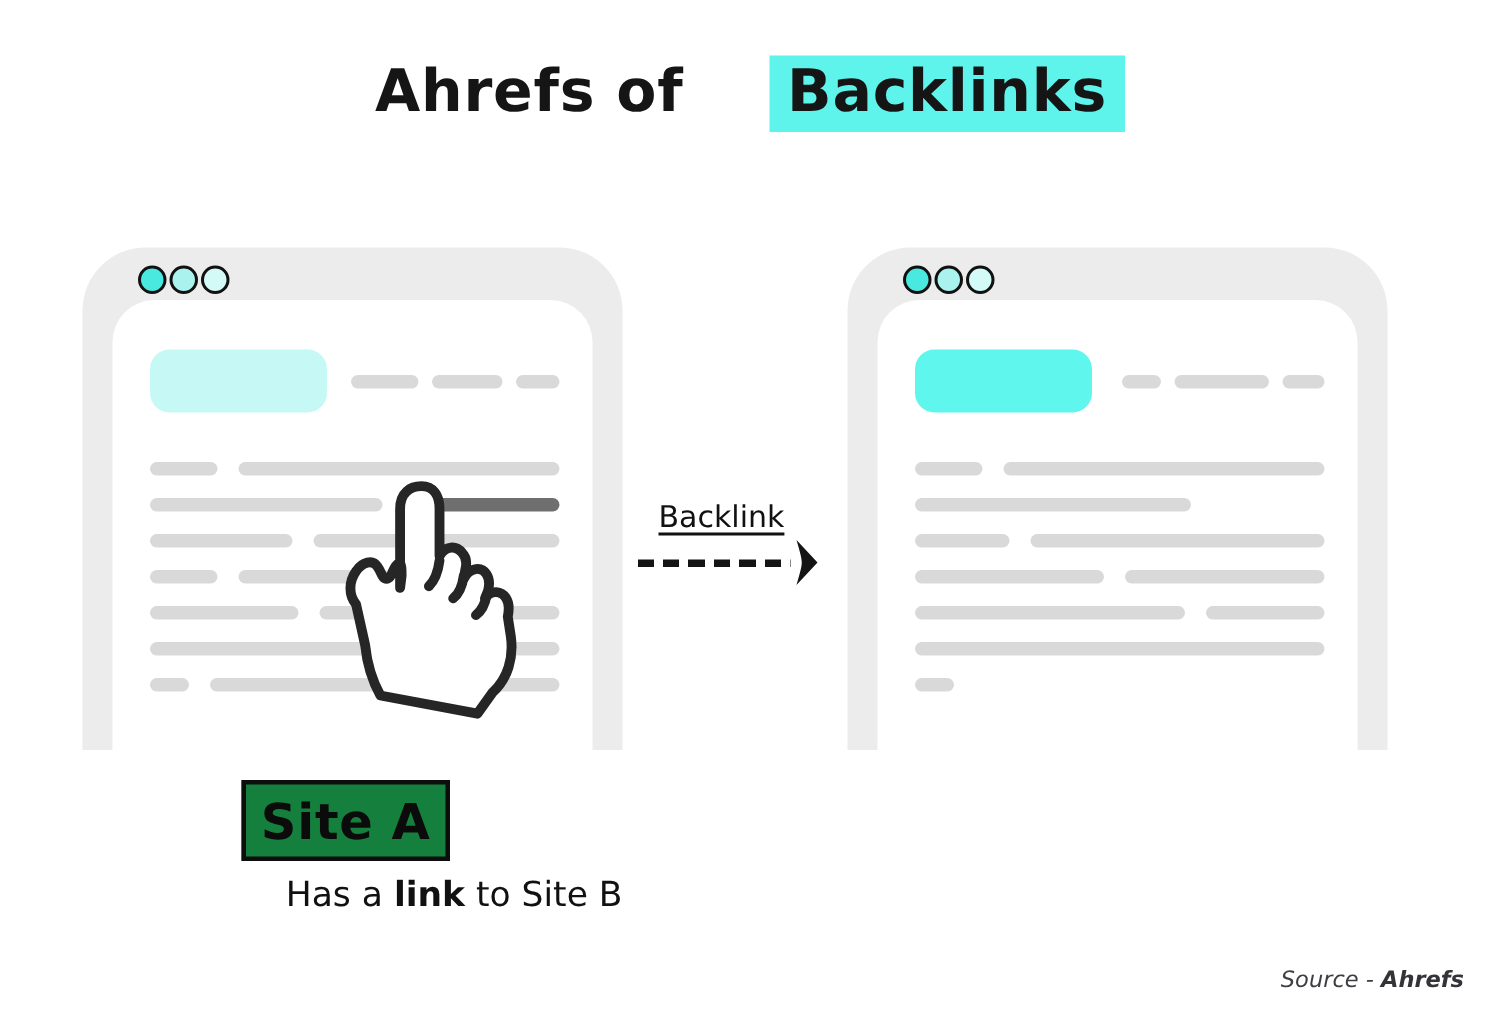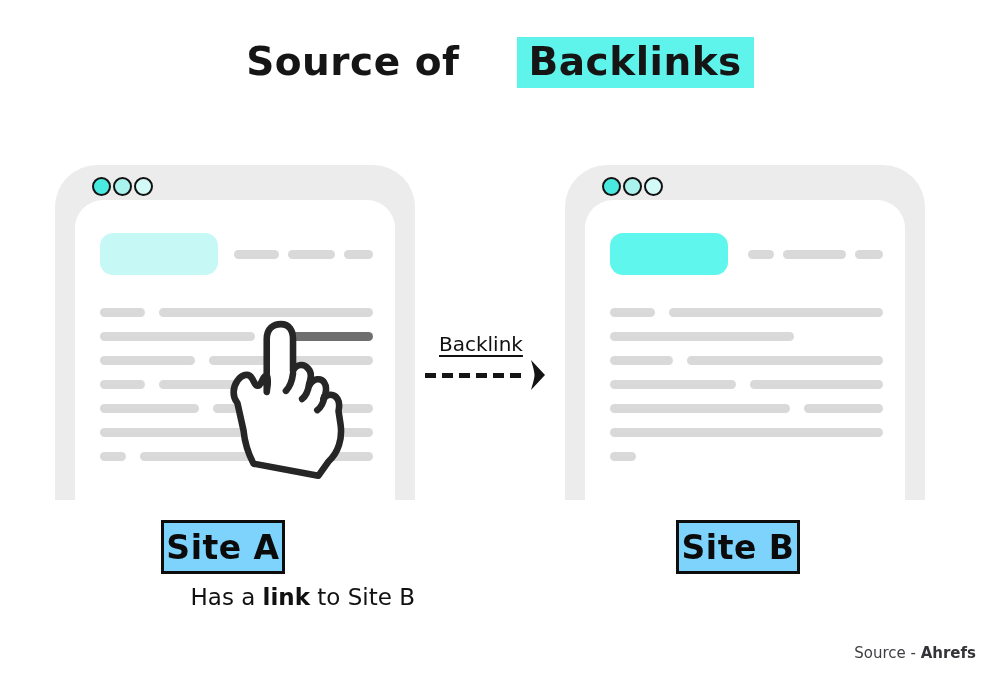--- a/index.html
+++ b/index.html
@@ -32,38 +32,38 @@
   .hand{position:absolute;left:223px;top:313px;width:137px;height:182px;z-index:5;}
   
   .arrow{position:absolute;left:425px;top:332px;width:128px;z-index:4;}
   .arrow .lbl{display:block;padding-left:14px;font-size:20px;font-weight:500;color:#111;
     text-decoration:underline;text-decoration-thickness:2px;text-underline-offset:4px;}
   .dashrow{display:flex;align-items:center;margin-top:3px;}
   .dashes{width:102px;height:5px;
     background:repeating-linear-gradient(90deg,#141414 0 11px,transparent 11px 17px);}
   .head{margin-left:3px;display:block;}
   
-  .site-label{position:absolute;top:520px;width:124px;height:54px;box-sizing:border-box;
-    background:#7dd3fc;border:3px solid #0d0d0d;display:flex;align-items:center;justify-content:center;
+  .site-label{position:absolute;top:520px;width:139px;height:54px;box-sizing:border-box;
+    background:#15803d;border:3px solid #0d0d0d;display:flex;align-items:center;justify-content:center;
     font-size:33px;font-weight:800;letter-spacing:.5px;color:#0b0b0b;}
   .site-label.a{left:161px;} .site-label.b{left:676px;}
   .caption{position:absolute;top:584px;width:360px;text-align:right;font-size:23px;color:#111;}
   .caption.a{left:55px;} .caption.b{left:565px;}
   .caption b{font-weight:800;}
   
-  .source{position:absolute;right:24px;top:644px;font-size:15px;color:#3E3E42;}
+  .source{position:absolute;right:24px;top:644px;font-size:15px;color:#3E3E42;font-style:italic;}
   .source b{font-weight:700;color:#333338;}
 </style>
 </head>
 <body>
 
 <div class="canvas">
 
   <div class="title">
-    <span>Source of</span>
+    <span>Ahrefs of</span>
     <span> </span>
     <span class="hl">Backlinks</span>
   </div>
 
   <div class="browser a">
     <div class="dots">
         <div class="dot" style="background: rgb(73, 233, 224);"></div>
         <div class="dot" style="background: rgb(169, 242, 237);"></div>
         <div class="dot" style="background: rgb(211, 250, 247);"></div>
       </div>
@@ -173,19 +173,18 @@
     <span class="lbl">Backlink</span>
     <div class="dashrow">
       <div class="dashes"></div>
       <svg class="head" width="16" height="32" viewBox="0 0 16 32">
         <path d="M1 1 L15 16 L1 31 C4 21 4.5 18 4.5 16 C4.5 14 4 11 1 1 Z" fill="#141414"></path>
       </svg>
     </div>
   </div>
 
   <div class="site-label a">Site A</div>
-  <div class="site-label b">Site B</div>
 
   <div class="caption a"><span>Has a </span><b>link</b><span> to Site B</span></div>
 
   <div class="source"><span>Source - </span><b>Ahrefs</b></div>
 
 </div>
 
 </body></html>

